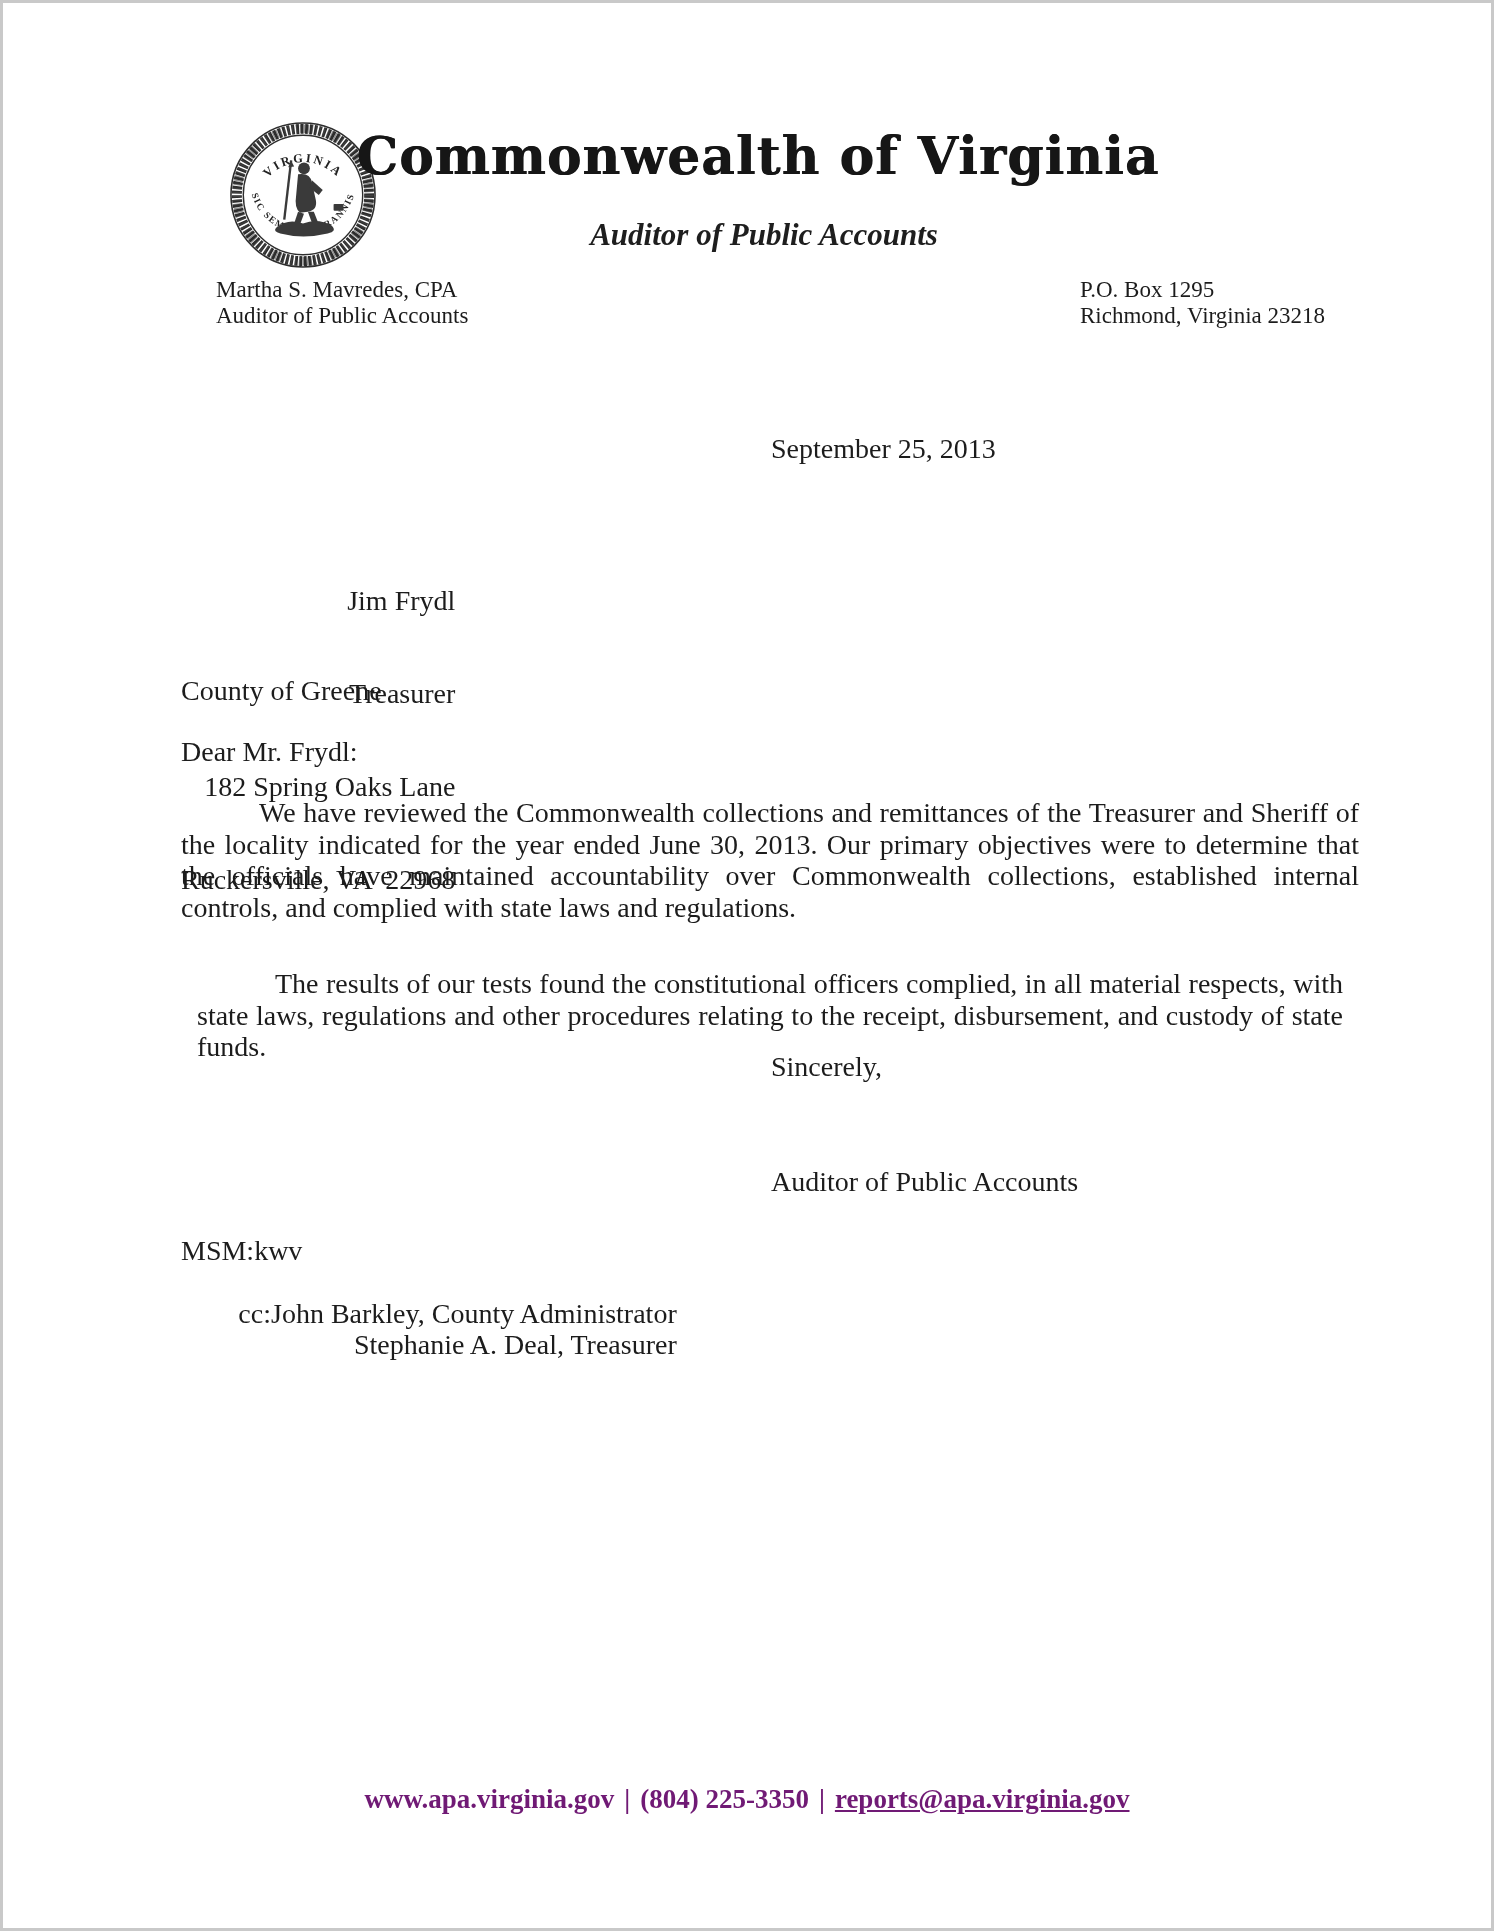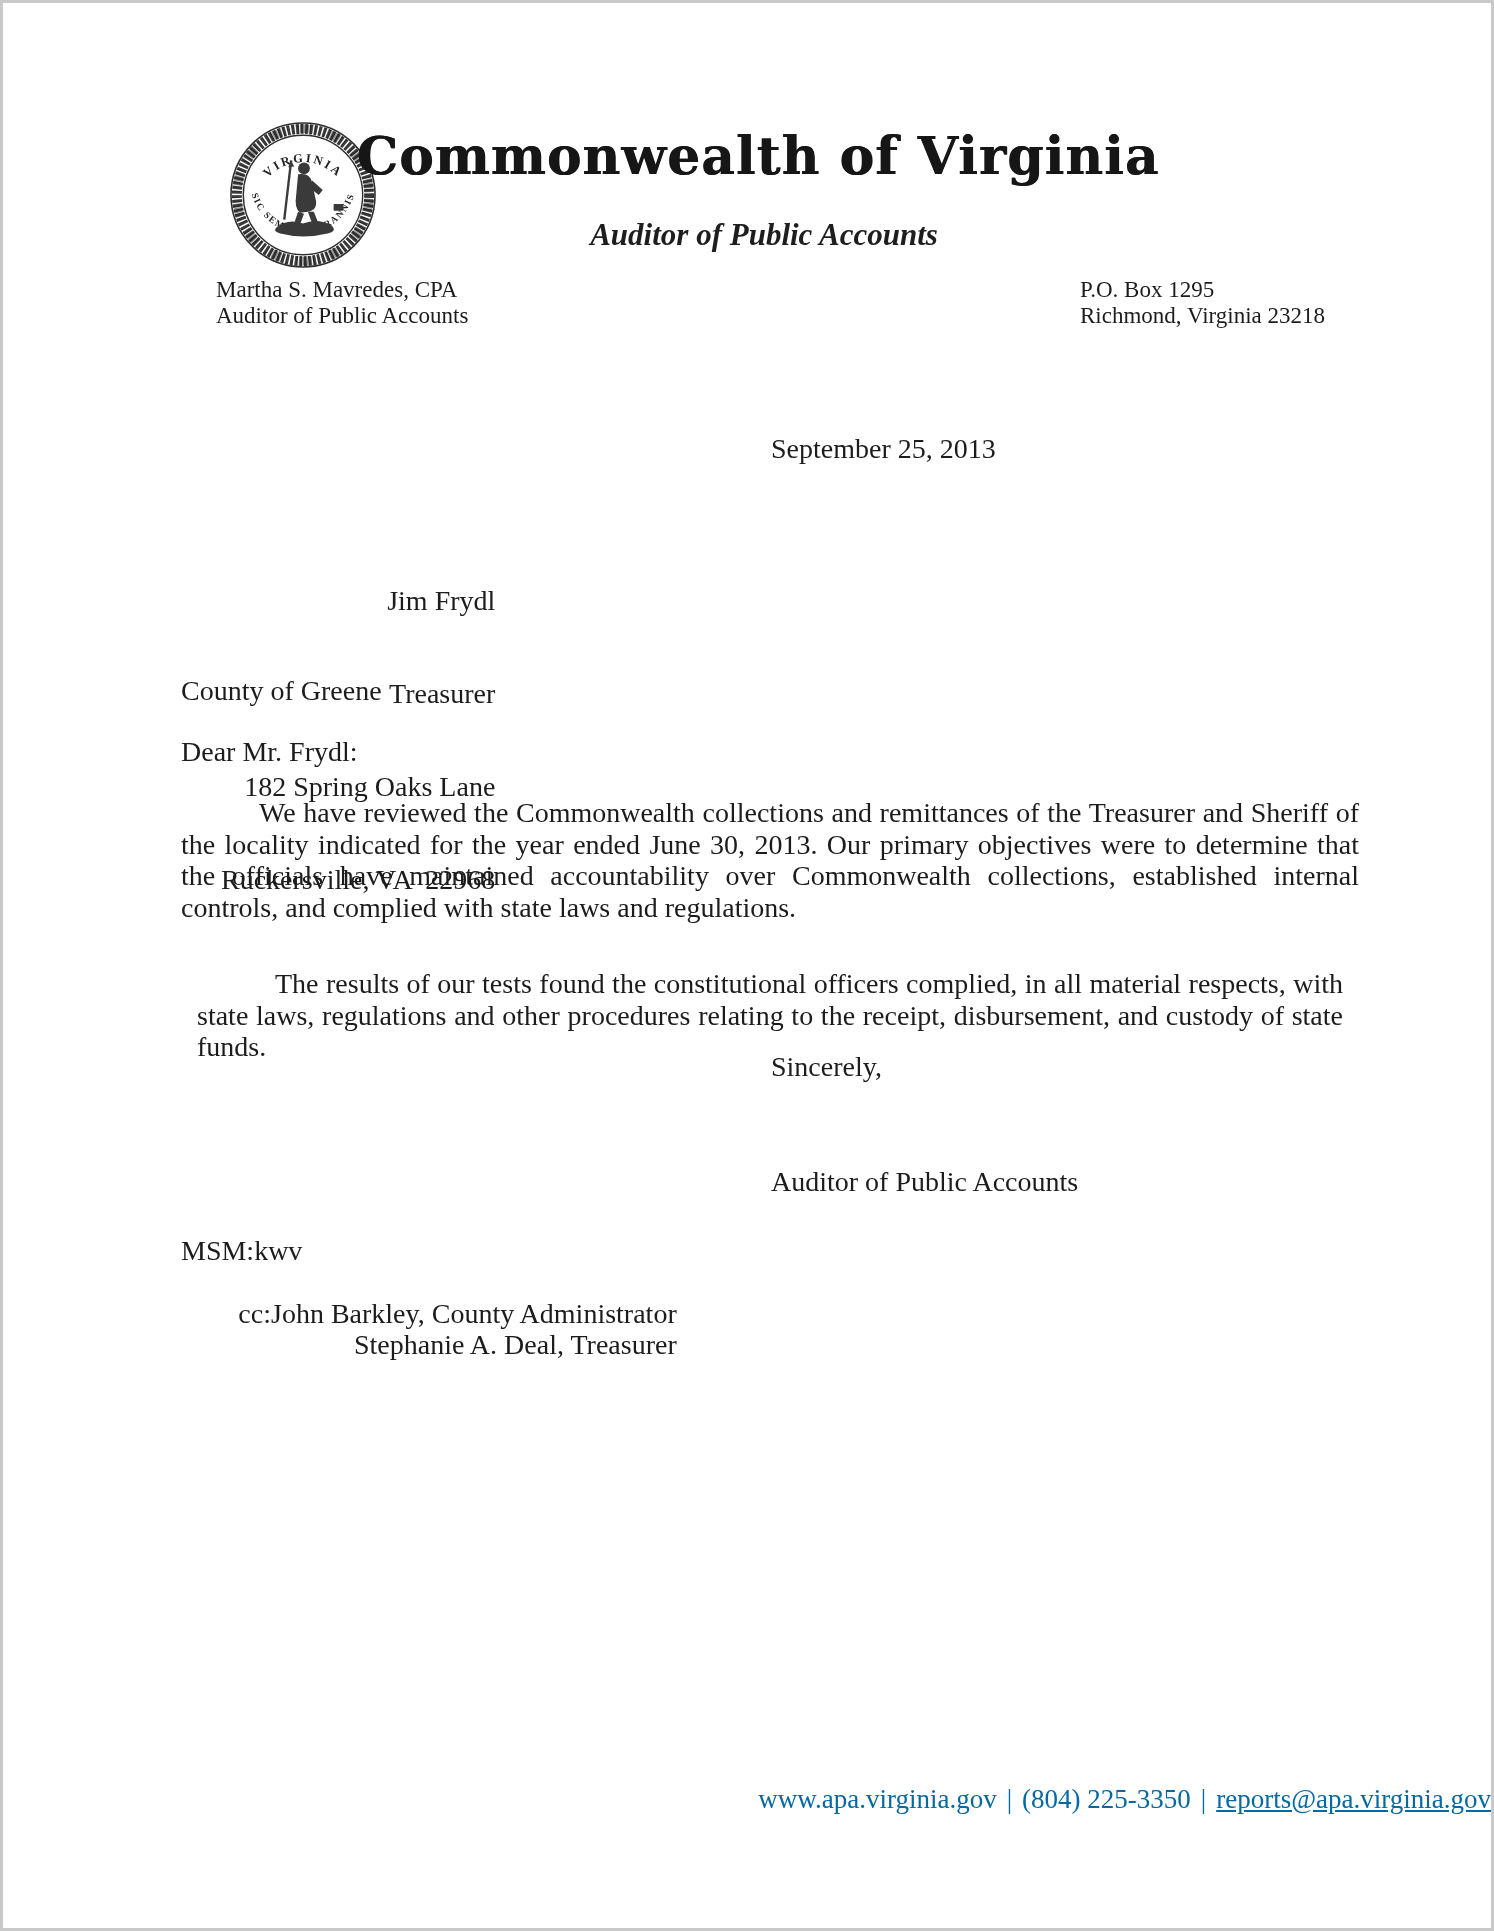--- a/index.html
+++ b/index.html
@@ -61,21 +61,21 @@
     justify-content: space-between;
     font-size: 23px;
     line-height: 26px;
   }
   .contact-left  { text-align: left; }
   .contact-right { }
   
   .abs { position: absolute; text-align: right; }
   .body-text { font-size: 28px; line-height: 31px; }
   .date        { left: 768px; top: 430px; }
-  .recipient   { left: 178px; top: 520px; white-space: pre; margin-left: 40px; }
+  .recipient   { left: 178px; top: 520px; white-space: pre; }
   .locality    { left: 178px; top: 672px; }
   .salutation  { left: 178px; top: 733px; }
   .paragraph {
     left: 178px;
     right: 132px;
     text-align: justify;
     text-indent: 78px;
     font-size: 28px;
     line-height: 31.5px;
   }
@@ -86,23 +86,24 @@
   .reference   { left: 178px; top: 1232px; }
   .cc-block    { left: 178px; top: 1295px; display: flex; }
   .cc-label    { width: 90px; }
   .cc-names div { margin: 0; }
   
   .footer {
     position: absolute;
     left: 0;
     right: 0;
     top: 1781px;
-    text-align: right;
+    text-align: center;
     font-size: 27px;
-    color: #0369a1;
+    color: #701a75;
+    font-weight: bold;
   }
   .footer .sep { padding: 0 10px; }
   .footer .email { text-decoration: underline; }
 </style>
 </head>
 <body>
 
 <div class="page">
 
   <svg class="seal" viewBox="0 0 150 150" aria-hidden="true">

